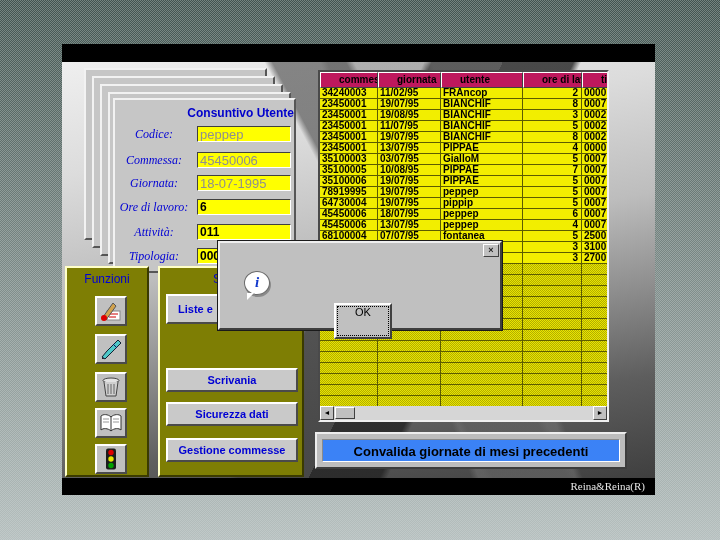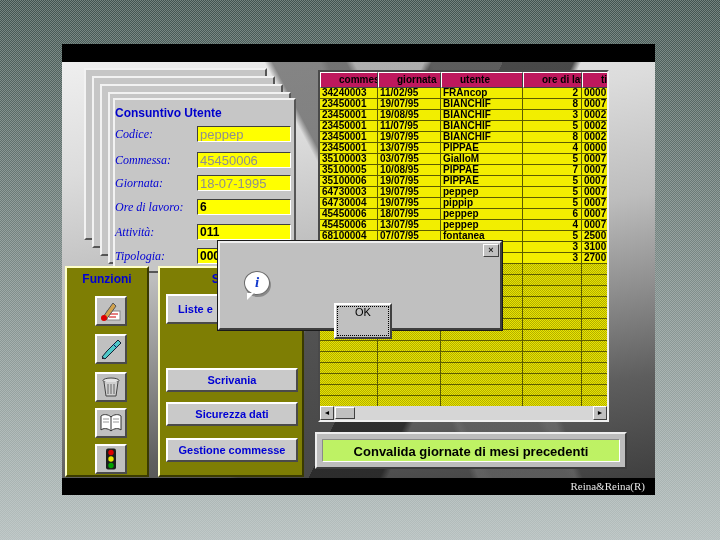--- a/index.html
+++ b/index.html
@@ -21,23 +21,23 @@
     background-image:
       linear-gradient(115deg, rgba(0,0,0,0) 46%, rgba(70,70,70,.85) 47% 56%, rgba(35,35,35,.8) 56% 65%, rgba(0,0,0,0) 66%),
       linear-gradient(62deg,  rgba(0,0,0,0) 52%, rgba(90,90,90,.7) 53% 62%, rgba(0,0,0,0) 63%),
       linear-gradient(250deg, rgba(0,0,0,0) 30%, rgba(120,120,120,.5) 31% 44%, rgba(0,0,0,0) 45%),
       linear-gradient(170deg, #efefef 0%, #dcdcdc 22%, #bdbdbd 45%, #909090 62%, #5e5e5e 80%, #3f3f3f 100%);}
   
   .card{position:absolute;width:183px;height:172px;background:#c6c6c6;
     border:2px solid;border-color:#f2f2f2 #565656 #565656 #f2f2f2;box-sizing:border-box;}
   .formpanel{position:absolute;left:51px;top:36px;width:183px;height:175px;background:#c6c6c6;
     border:2px solid;border-color:#f2f2f2 #565656 #565656 #f2f2f2;box-sizing:border-box;}
-  .formtitle{position:absolute;left:0;top:6px;width:100%;text-align:left;
+  .formtitle{position:absolute;left:0;top:6px;width:100%;text-align:right;
     color:#0000cc;font-weight:bold;font-size:12px;}
-  .flabel{position:absolute;left:0;width:78px;text-align:left;color:#0000d4;
+  .flabel{position:absolute;left:0;width:78px;text-align:center;color:#0000d4;
     font-family:"Liberation Serif",serif;font-style:italic;font-size:12px;}
   .ffield{position:absolute;left:82px;width:94px;height:16px;background:#ffff00;
     border:1px solid;border-color:#404040 #ffffff #ffffff #404040;box-sizing:border-box;
     font-size:12px;font-weight:bold;color:#000;padding:0 2px;font-family:"Liberation Sans",sans-serif;}
   .ffield.muted{color:#8f8f8f;font-size:13px;font-weight:normal;}
   
   .gridbox{position:absolute;left:256px;top:8px;width:291px;height:352px;box-sizing:border-box;
     border:2px solid;border-color:#4a4a4a #f0f0f0 #f0f0f0 #4a4a4a;background:#c0c0c0;}
   .thead{display:flex;height:16px;}
   .hcell{background:#be185d;border:1px solid;border-color:#fff #404040 #404040 #fff;
@@ -49,32 +49,32 @@
     color:#000;line-height:10px;padding-left:2px;overflow:hidden;white-space:nowrap;}
   .c0{width:58px}.c1{width:63px}.c2{width:82px}.c3{width:59px;text-align:right;padding-right:3px}.c4{flex:1;border-right:none}
   .hscroll{position:absolute;left:0;bottom:0;width:100%;height:14px;background:#d6d6d6;display:flex;align-items:center;}
   .sbtn{width:14px;height:14px;background:#c0c0c0;border:1px solid;border-color:#fff #404040 #404040 #fff;
     box-sizing:border-box;font-size:7px;line-height:11px;text-align:center;color:#000;}
   .sthumb{width:20px;height:12px;margin-left:1px;background:#c0c0c0;
     border:1px solid;border-color:#fff #404040 #404040 #fff;box-sizing:border-box;}
   .strack{flex:1;}
   
   .olive{position:absolute;background:#7e7e04;border:2px solid;border-color:#ffffc8 #3a3a00 #3a3a00 #ffffc8;box-sizing:border-box;}
-  .olive-h{position:absolute;top:4px;left:0;width:100%;text-align:center;color:#0000d4;font-weight:bold;font-size:12px;}
+  .olive-h{position:absolute;top:4px;left:0;width:100%;text-align:center;color:#0000d4;font-weight:normal;font-size:12px;}
   .iconbtn{position:absolute;left:28px;width:32px;height:30px;background:#c0c0c0;
     border:2px solid;border-color:#fff #4a4a4a #4a4a4a #fff;box-sizing:border-box;
     display:flex;align-items:center;justify-content:center;}
   .srvbtn{position:absolute;left:6px;width:132px;background:#c9c9c9;
     border:2px solid;border-color:#fff #4a4a4a #4a4a4a #fff;box-sizing:border-box;
     color:#0000d4;font-weight:bold;font-size:11px;text-align:center;}
   .srvbtn.leftalign{text-align:left;padding-left:10px;}
   
   .bigbtn{position:absolute;left:253px;top:370px;width:312px;height:37px;background:#bdbdbd;
     border:2px solid;border-color:#ededed #3c3c3c #3c3c3c #ededed;box-sizing:border-box;}
-  .bigbtn-inner{position:absolute;left:5px;top:5px;right:5px;bottom:5px;background:#bef264;
+  .bigbtn-inner{position:absolute;left:5px;top:5px;right:5px;bottom:5px;background:#3b82f6;
     border:1px solid;border-color:#8a8a8a #fff #fff #8a8a8a;
     font-size:13px;font-weight:bold;color:#000;text-align:center;line-height:24px;overflow:hidden;white-space:nowrap;}
   
   .dialog{position:absolute;left:156px;top:179px;width:284px;height:89px;background:#c0c0c0;
     border:2px solid;border-color:#efefef #3e3e3e #3e3e3e #efefef;box-sizing:border-box;
     box-shadow:0 0 0 1px #1a1a1a;z-index:30;}
   .dtitle{position:absolute;left:2px;top:2px;right:2px;height:15px;background:#000080;
     color:#fff;font-size:11px;line-height:15px;padding-left:4px;box-sizing:border-box;overflow:hidden;}
   .dclose{position:absolute;right:1px;top:1px;width:16px;height:13px;background:#c0c0c0;
     border:1px solid;border-color:#fff #404040 #404040 #fff;box-sizing:border-box;
@@ -187,21 +187,21 @@
               <div class="cell c4">0007</div>
             </div>
             <div class="trow">
               <div class="cell c0">35100006</div>
               <div class="cell c1">19/07/95</div>
               <div class="cell c2">PIPPAE</div>
               <div class="cell c3">5</div>
               <div class="cell c4">0007</div>
             </div>
             <div class="trow">
-              <div class="cell c0">64730003</div>
+              <div class="cell c0">78919995</div>
               <div class="cell c1">19/07/95</div>
               <div class="cell c2">peppep</div>
               <div class="cell c3">5</div>
               <div class="cell c4">0007</div>
             </div>
             <div class="trow">
               <div class="cell c0">64730004</div>
               <div class="cell c1">19/07/95</div>
               <div class="cell c2">pippip</div>
               <div class="cell c3">5</div>

